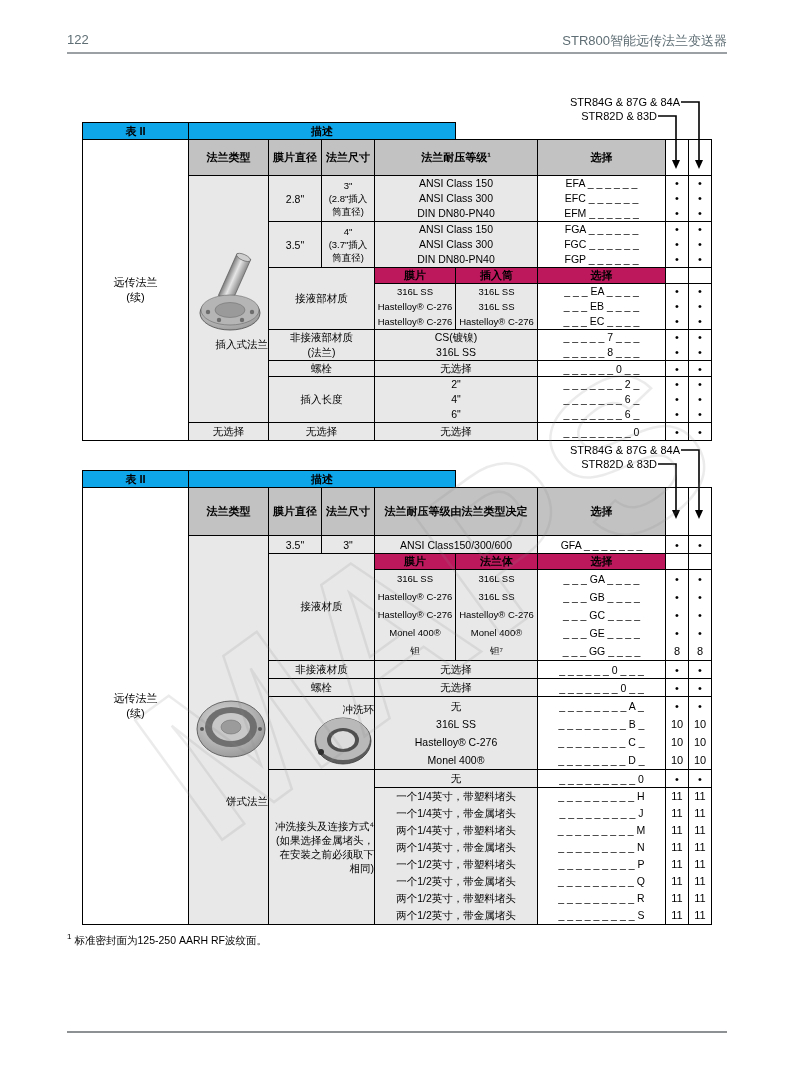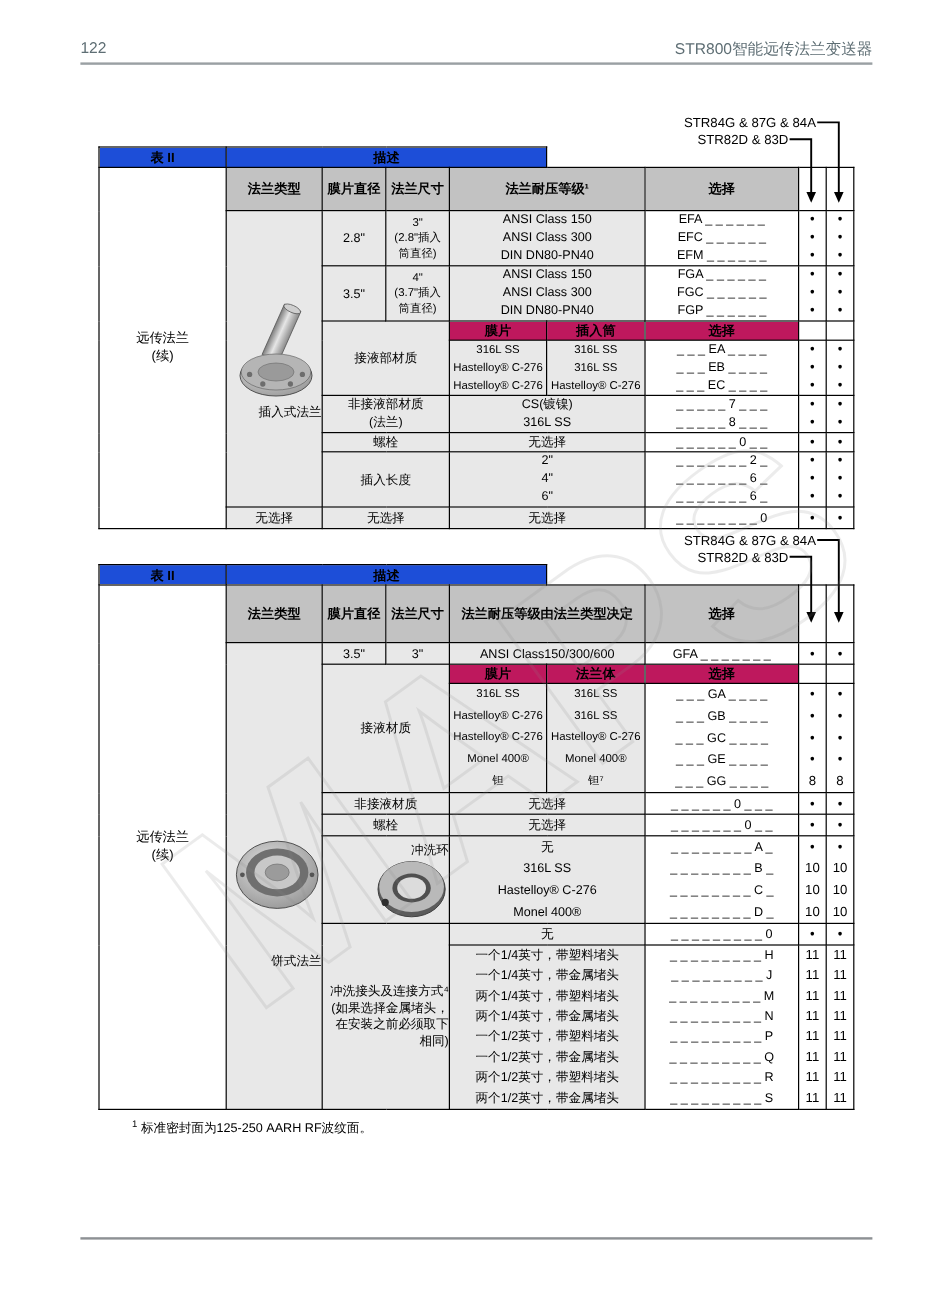--- a/index.html
+++ b/index.html
@@ -14,35 +14,35 @@
   .wm{position:absolute;left:0;top:0;width:793px;height:1077px;z-index:5;pointer-events:none;opacity:.16;}
   
   .wrap1{position:absolute;left:82px;top:122px;z-index:1;}
   .wrap2{position:absolute;left:82px;top:470px;z-index:1;}
   .sel-svg{position:absolute;left:0;top:-34px;width:630px;height:84px;z-index:3;}
   .sel-svg text{font-family:"Liberation Sans",sans-serif;font-size:11px;fill:#000;}
   
   table.tbl{border-collapse:collapse;table-layout:fixed;width:629px;}
   .tbl td,.tbl th{border:1px solid #000;padding:0;text-align:center;vertical-align:middle;overflow:hidden;}
   .tbl .ghost{border:none;background:transparent;}
-  .blue{background:#1d4ed8;font-size:11px;font-weight:bold;}
+  .blue{background:#0ea5e9;font-size:11px;font-weight:bold;}
   .gray{background:#c2c2c2;font-size:11px;font-weight:bold;}
   .gray-s{background:#be185d;font-size:11px;font-weight:bold;}
   .cg{background:#e8e8e8;font-size:10.5px;}
   .side{background:#fff;font-size:11px;}
   .sm{font-size:9.5px;}
   .stack{display:flex;flex-direction:column;justify-content:center;height:100%;}
   .l13>div{line-height:13px;} .l15>div{line-height:15px;} .l17>div{line-height:17px;} .l18>div{line-height:18px;}
   .code{font-size:10.5px;background:#fff;}
   .blt{font-size:11px;background:#fff;}
   .ftcell{background:#e8e8e8;}
   .ftinner{display:flex;flex-direction:column;align-items:flex-end;height:100%;}
   .lblline{line-height:14px;font-size:10.5px;}
   
-  .fnotes{position:absolute;left:67px;top:928px;font-size:10.5px;line-height:17px;z-index:1;margin-left:43px;}
+  .fnotes{position:absolute;left:67px;top:928px;font-size:10.5px;line-height:17px;z-index:1;}
   .fnotes sup{font-size:8px;margin-right:3px;}
 </style>
 </head>
 <body>
 
 <div class="page">
 
   <div class="pg-num">122</div>
   <div class="doc-title">STR800智能远传法兰变送器</div>
   <div class="top-rule"></div>

